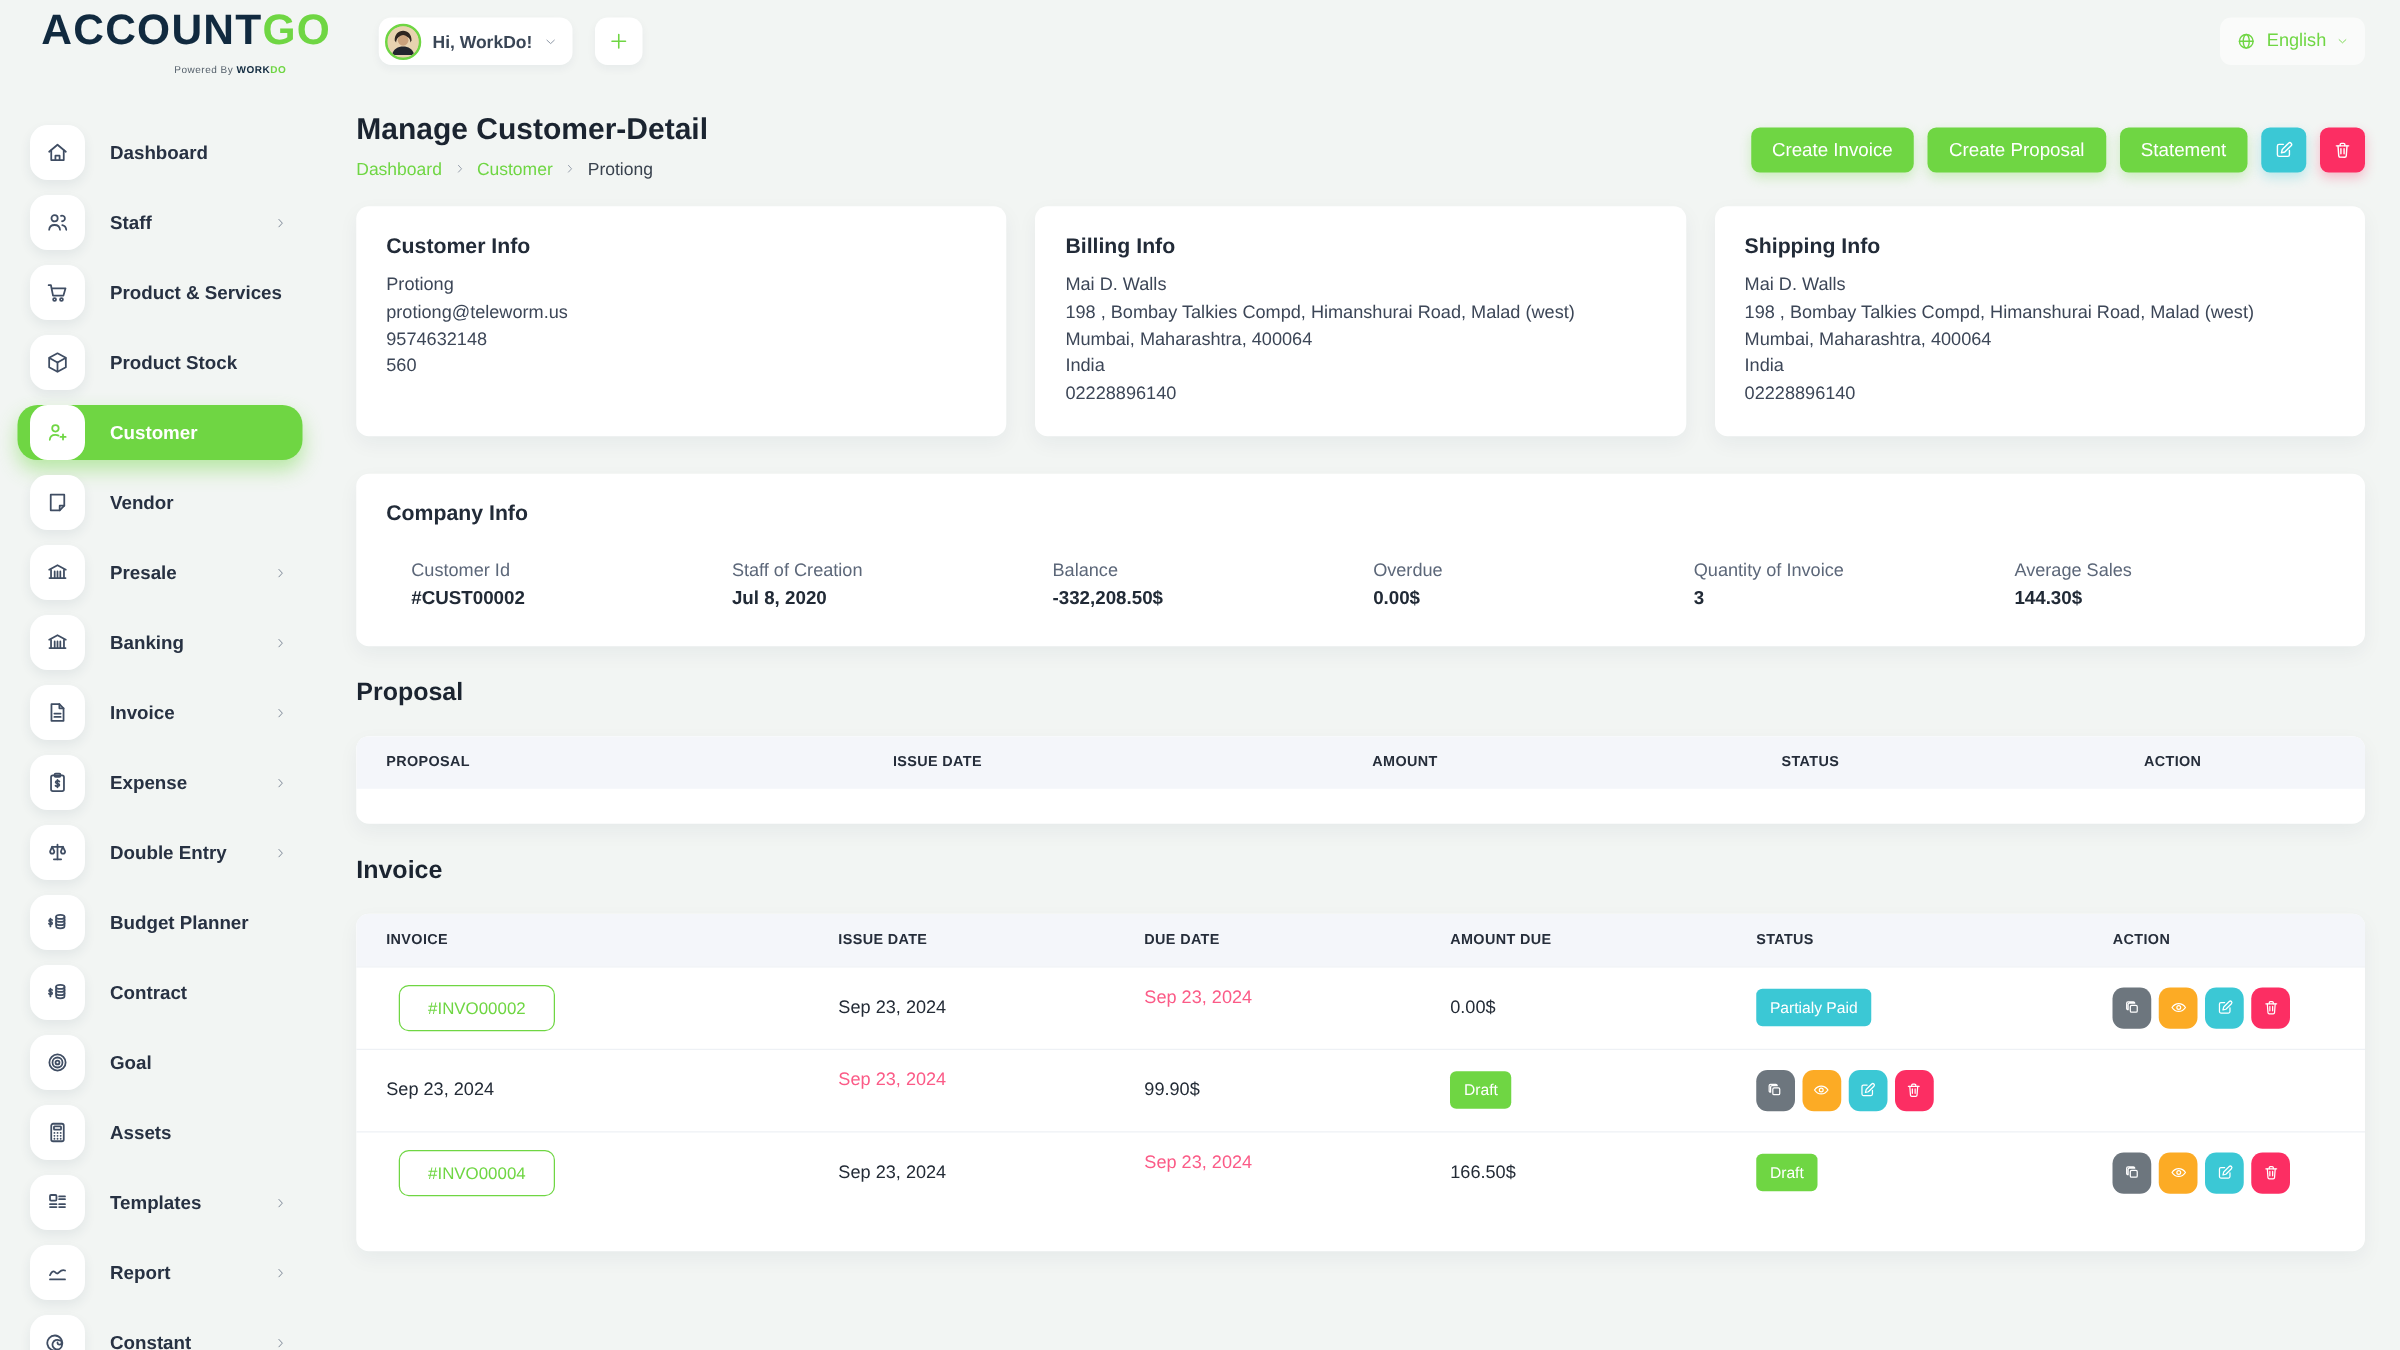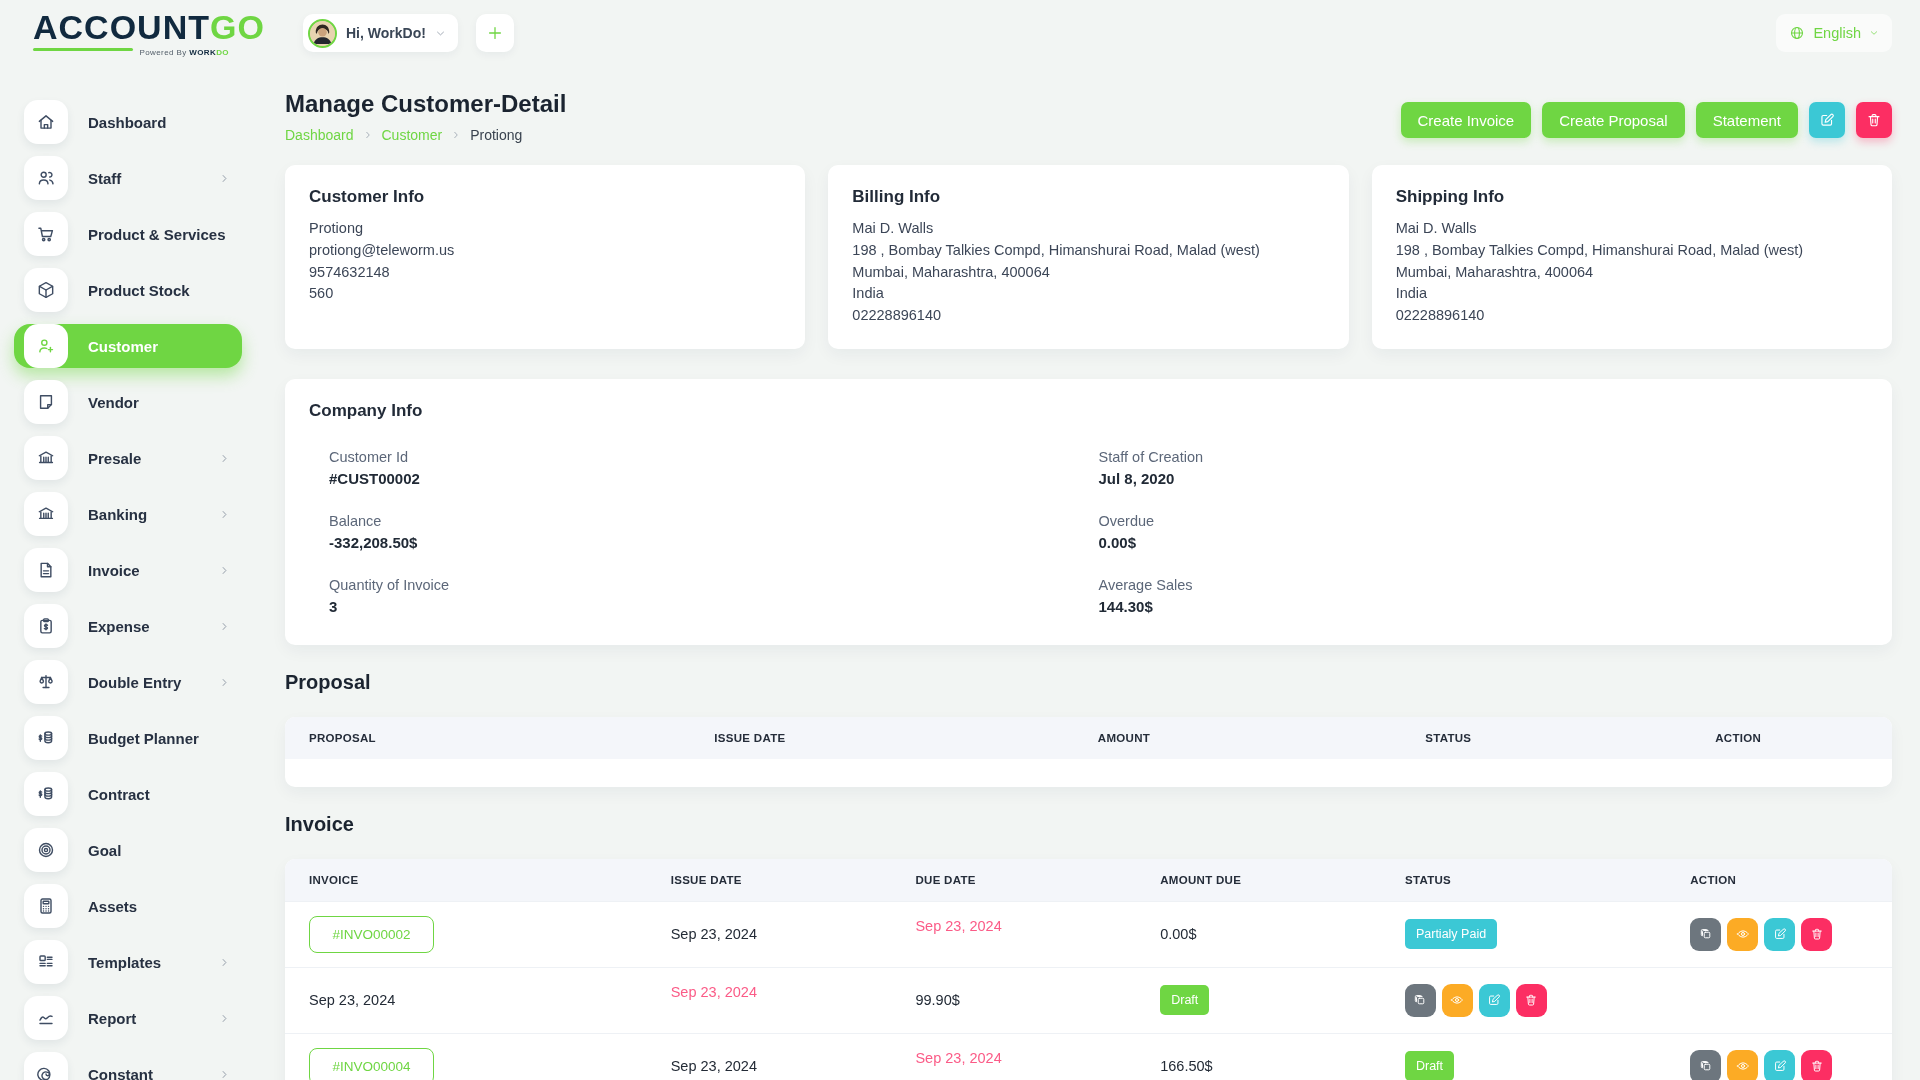--- a/index.html
+++ b/index.html
@@ -6,21 +6,21 @@
   html,body { width:1920px; height:1080px; overflow:hidden; }
   body { font-family:"Liberation Sans","DejaVu Sans",sans-serif; background:#f2f5f3; color:#29303d; }
   .app { position:relative; width:1920px; height:1080px; }
 
   
   .topbar { position:absolute; top:0; left:0; right:0; height:66px; display:flex; align-items:center; padding:0 28px 0 33px; }
   .logo-zone { width:242px; cursor:pointer; }
   .logo-line1 { font-size:34px; font-weight:800; letter-spacing:1px; line-height:1; }
   .logo-primary { color:#112a3f; }
   .logo-secondary { color:#6fd643; }
-  .logo-sub { display:flex; align-items:flex-start; gap:6px; width:196px; margin-top:4px; }
+  .logo-sub { display:flex; align-items:flex-end; gap:6px; width:196px; margin-top:4px;flex-direction:column; }
   .logo-bar { flex:1; height:3px; background:#6fd643; border-radius:2px; }
   .logo-pwr { font-size:8px; color:#55606b; letter-spacing:.4px; white-space:nowrap; }
   .logo-pwr b { color:#112a3f; }
   .logo-pwr b i { color:#6fd643; font-style:normal; }
 
   .user-pill { margin-left:28px; height:38px; background:#fff; border-radius:10px; display:flex; align-items:center; gap:9px; padding:0 12px 0 5px; box-shadow:0 3px 8px rgba(20,40,70,.05); cursor:pointer; }
   .avatar { width:29px; height:29px; border-radius:50%; border:2px solid #6fd643; overflow:hidden; background:#e8d3b0; flex:0 0 auto; }
   .avatar svg { width:100%; height:100%; display:block; }
   .greeting { font-size:14px; font-weight:600; color:#3a4656; }
   .pill-caret { width:11px; height:11px; color:#8b95a3; display:flex; }
@@ -65,34 +65,34 @@
   .btn-cyan { background:#3bc8d5; box-shadow:0 4px 9px rgba(59,200,213,.3); }
   .btn-pink { background:#fc2e63; box-shadow:0 4px 9px rgba(252,46,99,.3); }
 
   .cards-row { display:grid; grid-template-columns:repeat(3,1fr); gap:23px; margin-top:22px; }
   .info-card { background:#fff; border-radius:10px; box-shadow:0 6px 16px rgba(24,44,74,.05); padding:22px 24px; min-height:178px; }
   .info-card h3 { font-size:17px; font-weight:700; color:#222b38; margin-bottom:11px; }
   .info-line { font-size:14.5px; color:#3c4657; line-height:1.5; }
 
   .company-card { margin-top:30px; background:#fff; border-radius:10px; box-shadow:0 6px 16px rgba(24,44,74,.05); padding:22px 0 30px; }
   .company-card h3 { font-size:17px; font-weight:700; color:#222b38; padding-left:24px; }
-  .company-grid { display:grid; grid-template-columns:repeat(2,1fr); row-gap:26px; margin-top:28px; padding:0 24px 0 44px; }
+  .company-grid { display:grid; grid-template-columns:repeat(6,1fr); row-gap:26px; margin-top:28px; padding:0 24px 0 44px; }
   .field-label { font-size:14.5px; color:#5c6779; }
   .field-value { font-size:15px; font-weight:700; color:#212a36; margin-top:5px; }
 
   .section-heading { font-size:20px; font-weight:700; color:#1b2430; margin:26px 0 0; }
   .table-card { background:#fff; border-radius:10px; box-shadow:0 6px 16px rgba(24,44,74,.05); overflow:hidden; margin-top:23px; }
   .t-head { display:grid; align-items:center; background:#f4f6fa; padding:15px 24px; font-size:11.5px; font-weight:700; letter-spacing:.3px; color:#252d3a; text-transform:uppercase; }
   .proposal-grid { grid-template-columns:26% 24.6% 21% 18.6% 1fr; }
   .invoice-grid { grid-template-columns:23.2% 15.7% 15.7% 15.7% 18.3% 1fr; }
   .t-empty { height:28px; }
   .t-row { display:grid; align-items:center; padding:0 24px; min-height:66px; border-top:1px solid #eef1f5; }
   .t-foot { height:30px; }
 
-  .inv-num-btn { display:inline-block; background:#fff; border:1px solid #6fd643; color:#6fd643; border-radius:8px; padding:10px 0; width:125px; text-align:center; font-size:13.5px; font-family:inherit; cursor:pointer; }
+  .inv-num-btn { display:inline-block; background:#fff; border:1px solid #6fd643; color:#6fd643; border-radius:8px; padding:10px 0; width:125px; text-align:center; font-size:13.5px; font-family:inherit; cursor:pointer;margin-left:10px; }
   .cell-plain { font-size:14.5px; color:#232b36; }
   .cell-due { font-size:14.5px; color:#fb5b87; position:relative; top:-8px; }
   .badge { display:inline-block; color:#fff; font-size:12.5px; padding:8px 11px; border-radius:5px; }
   .row-actions { display:flex; gap:6px; }
   .act-btn { width:31px; height:33px; border:none; border-radius:9px; display:flex; align-items:center; justify-content:center; color:#fff; cursor:pointer; }
   .act-btn svg { width:14px; height:14px; }
 </style>
 </head>
 <body>
 

